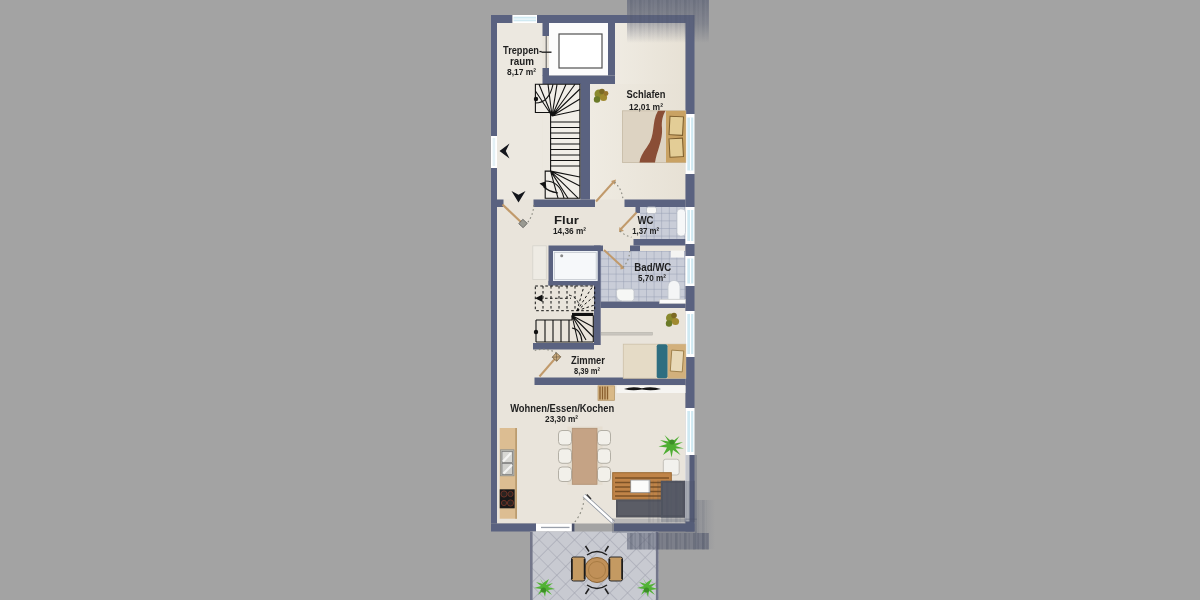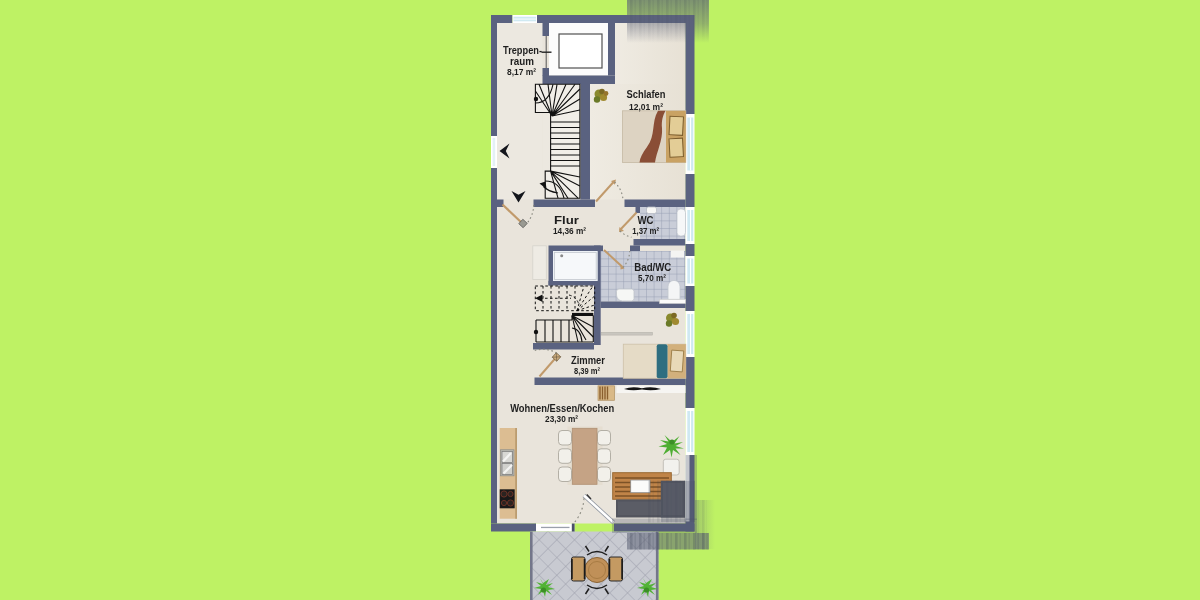--- a/index.html
+++ b/index.html
@@ -1,16 +1,16 @@
 <!DOCTYPE html>
 <html><head>
 <meta charset="utf-8">
 <style>
   html,body{margin:0;padding:0;background:#ffffff;}
-  .page{width:1200px;height:600px;position:relative;overflow:hidden;background:#bef264;}
+  .page{width:1200px;height:600px;position:relative;overflow:hidden;background:#a3a3a3;}
   svg{position:absolute;left:0;top:0;}
   text{font-family:"Liberation Sans", sans-serif;fill:#1e1e1e;}
   .rn{font-size:11.5px;font-weight:bold;}
   .ra{font-size:9.8px;font-weight:bold;}
 </style>
 </head>
 <body>
 <div class="page">
 <svg width="1200" height="600" viewBox="0 0 1200 600">
 <defs>

